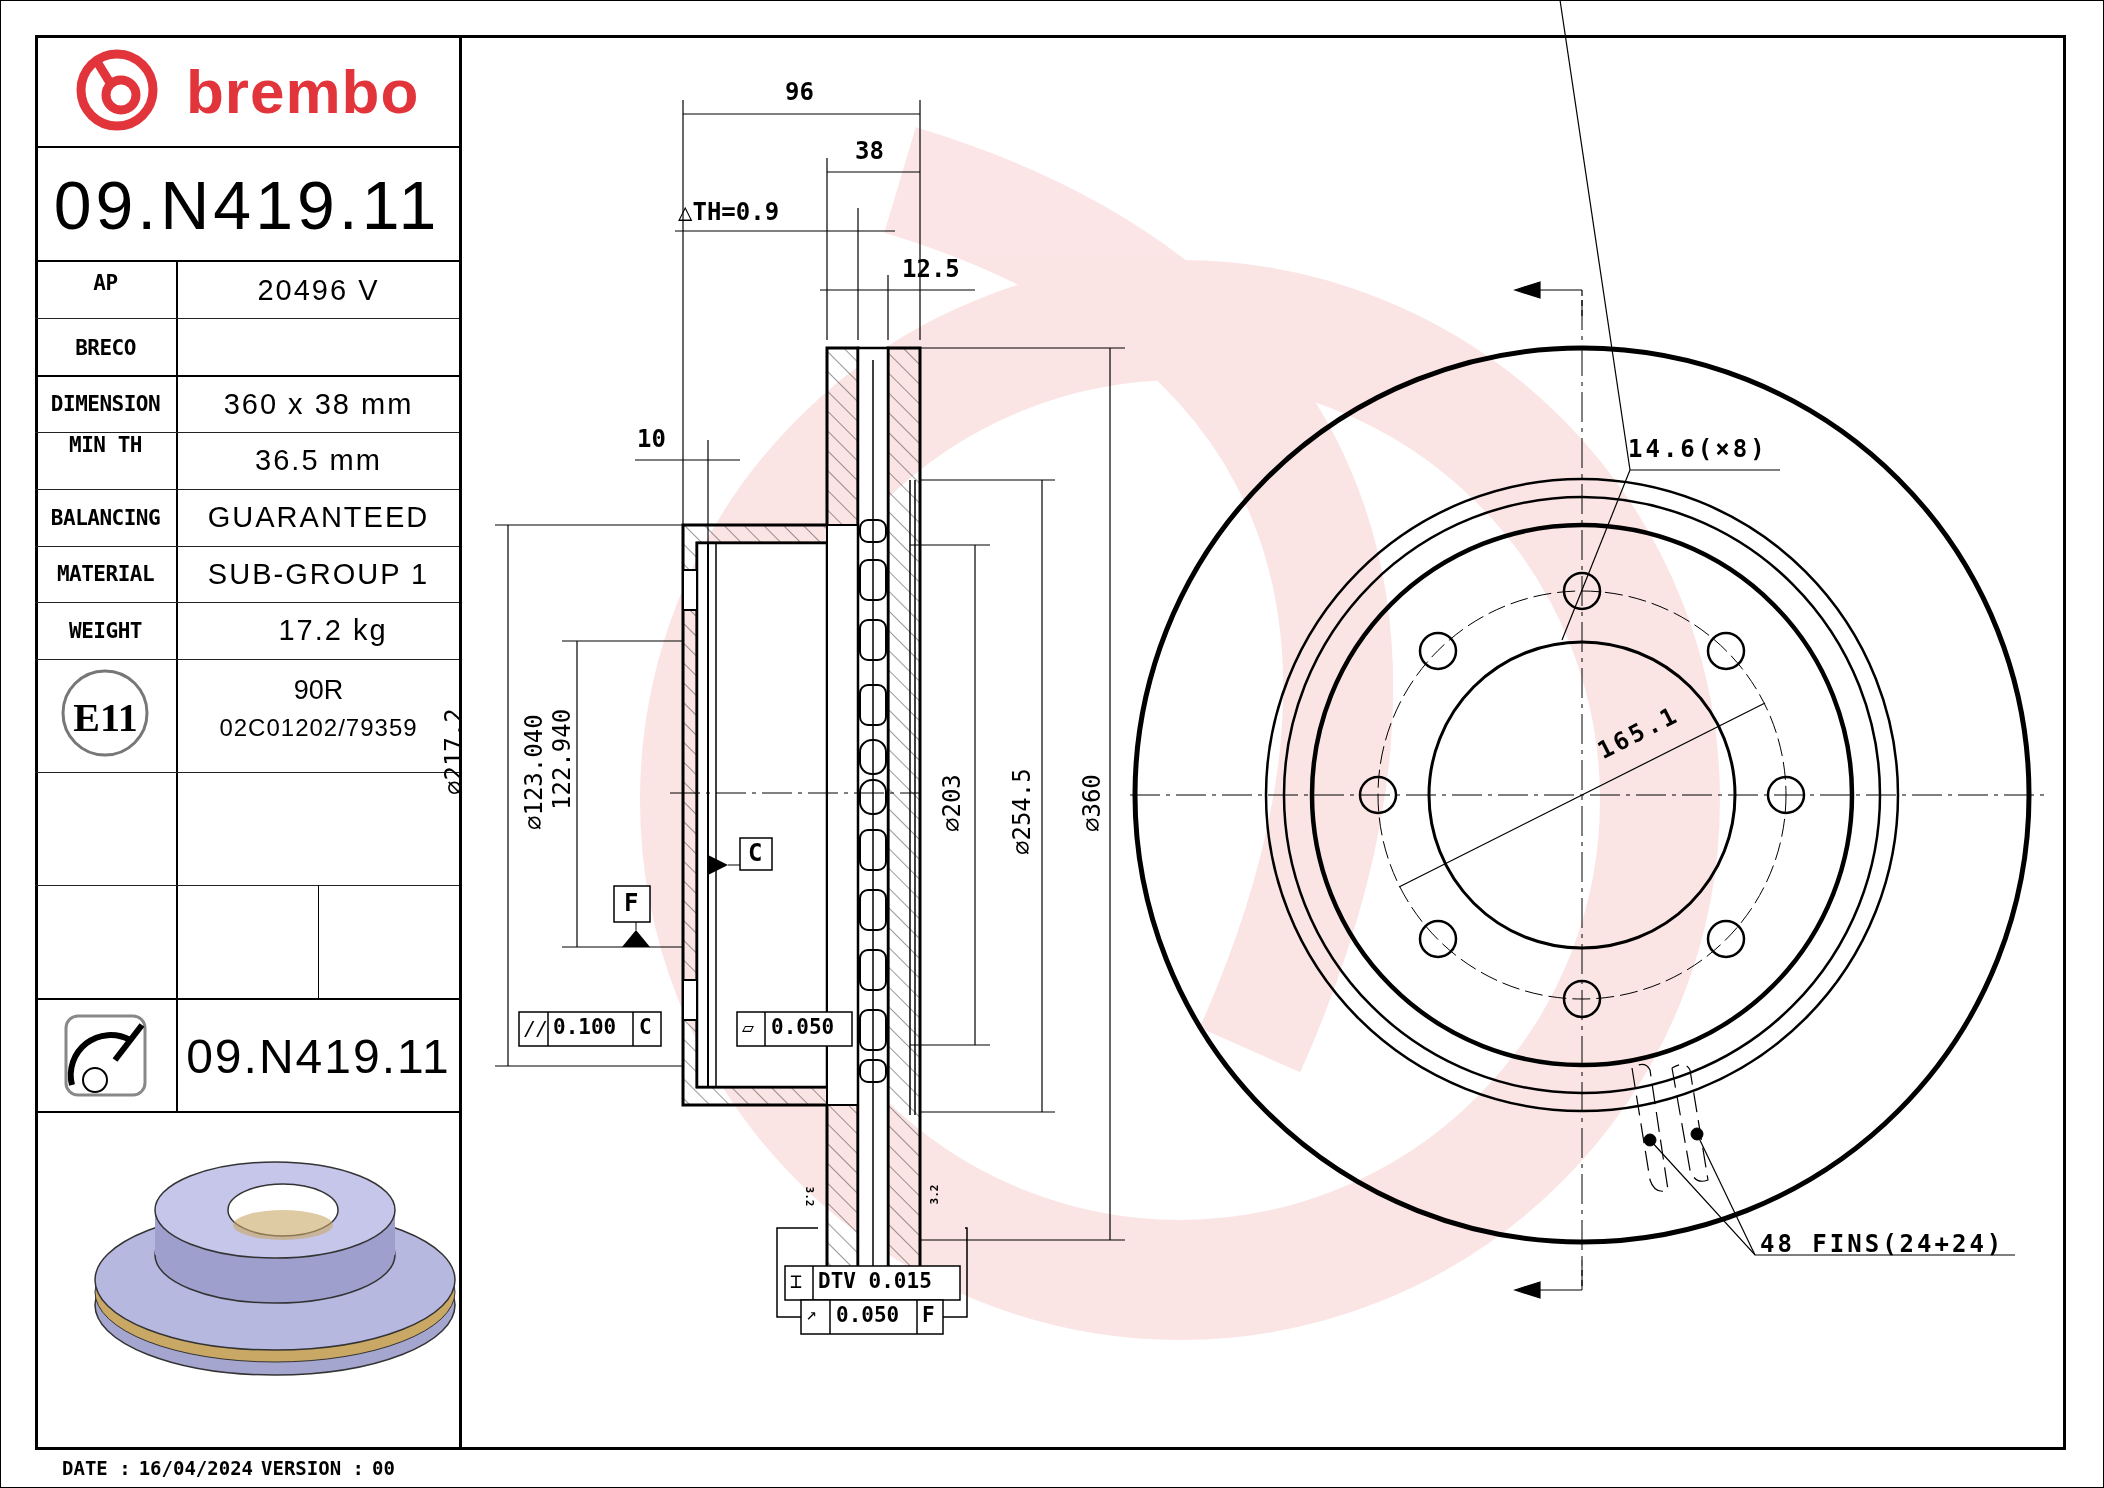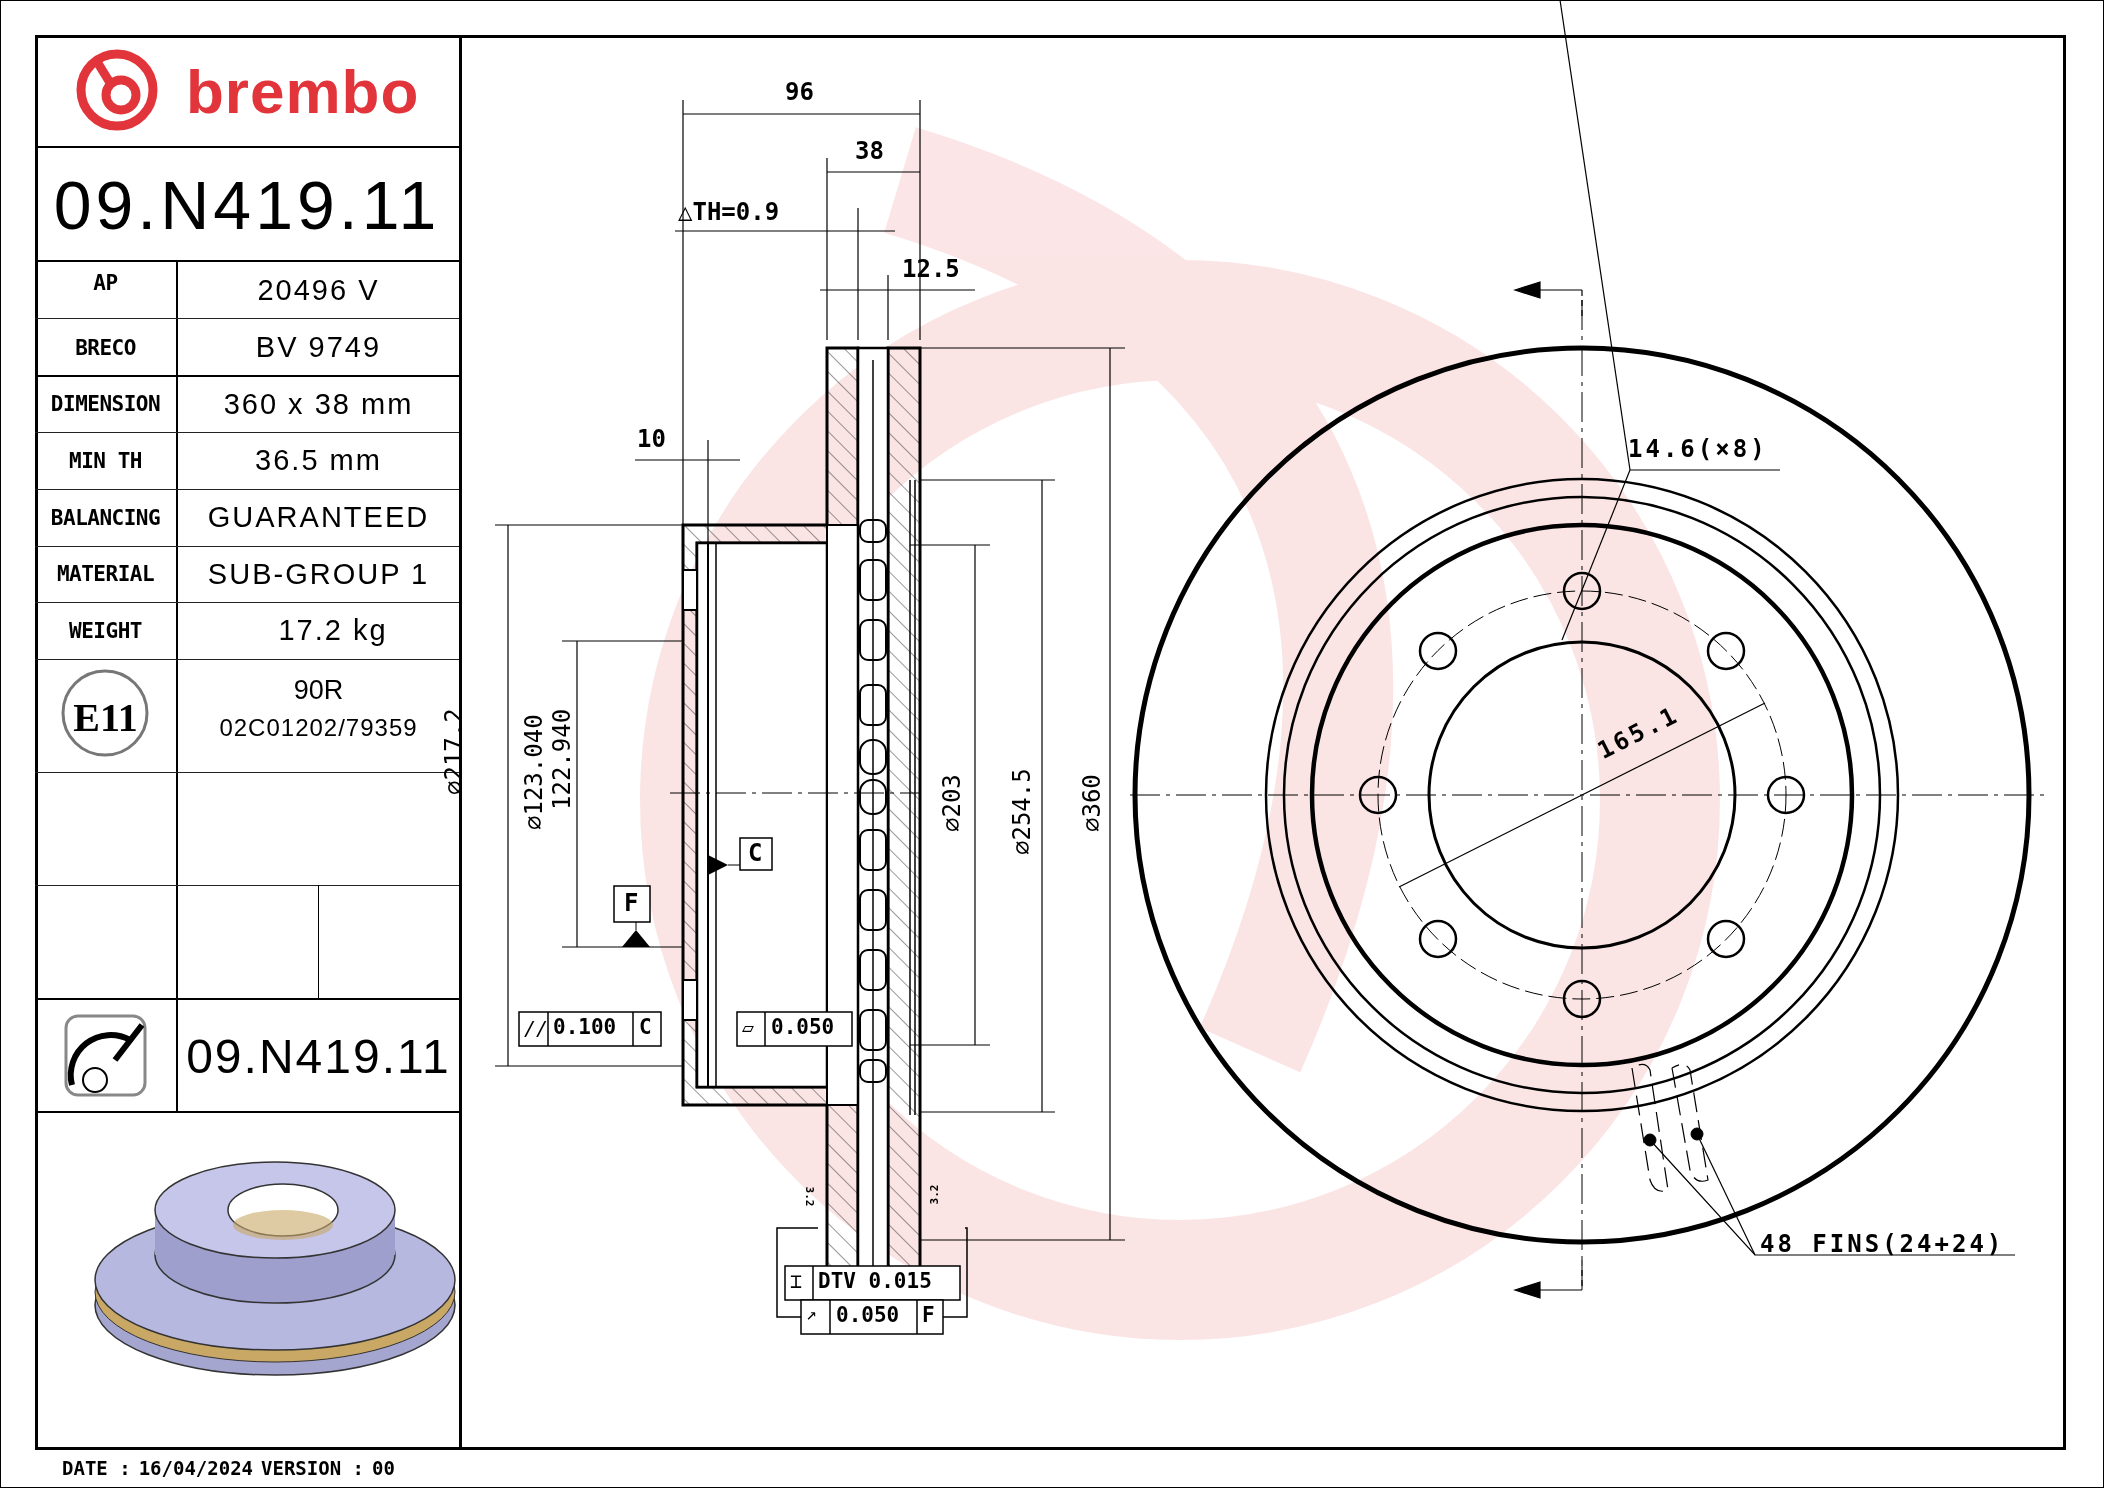--- a/index.html
+++ b/index.html
@@ -206,26 +206,25 @@
   <div class="hline" style="top:111px"></div>
   <div class="cell partno" style="left:0;top:113px;width:424px;height:114px;">09.N419.11</div>
   <div class="hline" style="top:225px"></div>
 
   <div class="vline" style="left:141px;top:227px;height:737px;"></div>
 
   <div class="cell lbl" style="left:0;top:227px;width:141px;height:41px;border-radius:25px;">AP</div>
   <div class="cell val" style="left:143px;top:227px;width:281px;height:57px;">20496 V</div>
   <div class="hline thin" style="top:283px"></div>
   <div class="cell lbl" style="left:0;top:284px;width:141px;height:57px;">BRECO</div>
-  <div class="cell val" style="left:143px;top:284px;width:281px;height:57px;">BV 9749</div>
   <div class="hline" style="top:340px"></div>
   <div class="cell lbl" style="left:0;top:341px;width:141px;height:56px;">DIMENSION</div>
   <div class="cell val" style="left:143px;top:341px;width:281px;height:56px;">360 x 38 mm</div>
   <div class="hline thin" style="top:397px"></div>
-  <div class="cell lbl" style="left:0;top:397px;width:141px;height:57px;">MIN TH</div>
+  <div class="cell lbl" style="left:0;top:381px;width:141px;height:57px;">MIN TH</div>
   <div class="cell val" style="left:143px;top:397px;width:281px;height:57px;">36.5 mm</div>
   <div class="hline thin" style="top:454px"></div>
   <div class="cell lbl" style="left:0;top:454px;width:141px;height:57px;">BALANCING</div>
   <div class="cell val" style="left:143px;top:454px;width:281px;height:57px;">GUARANTEED</div>
   <div class="hline thin" style="top:511px"></div>
   <div class="cell lbl" style="left:0;top:511px;width:141px;height:56px;">MATERIAL</div>
   <div class="cell val" style="left:143px;top:511px;width:281px;height:56px;">SUB-GROUP 1</div>
   <div class="hline thin" style="top:567px"></div>
   <div class="cell lbl" style="left:0;top:567px;width:141px;height:57px;">WEIGHT</div>
   <div class="cell val" style="left:143px;top:567px;width:281px;height:57px;padding-left:29px;">17.2 kg</div>

